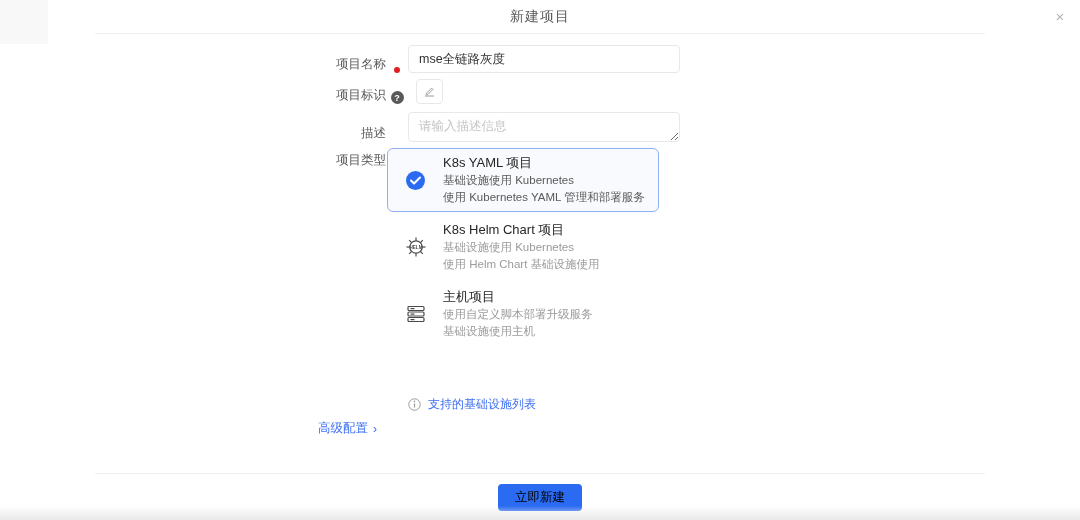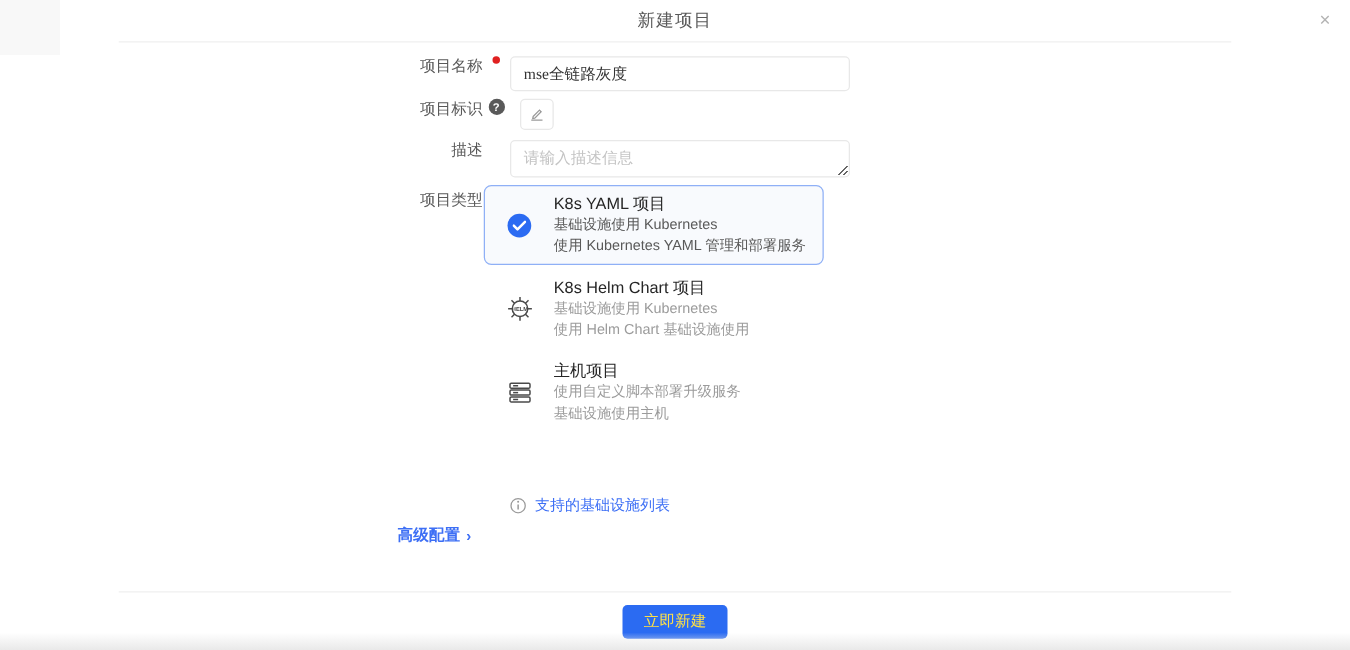--- a/index.html
+++ b/index.html
@@ -26,40 +26,40 @@
     display: flex; align-items: center; justify-content: center;
     color: #b3b3b3; font-size: 15px; cursor: pointer;
   }
   .header-divider {
     position: absolute; left: 95px; right: 95px; top: 33px; height: 1px;
     background: #f0f0f0;
   }
   
   .form-row {
     position: absolute; left: 318px;
-    display: flex; align-items: flex-start;
+    display: flex; align-items: flex-end;
   }
   .label-cell {
     width: 68px; text-align: right; font-size: 12.5px; color: #595959;
     flex: none;
   }
   .marker-cell {
     width: 14px; margin-left: 4px; margin-right: 4px; flex: none;
     display: flex; align-items: center; justify-content: center;
   }
   .required-dot { width: 6px; height: 6px; border-radius: 50%; background: #e02020; }
   .help-circle {
     width: 13px; height: 13px; border-radius: 50%; background: #595959;
     color: #ffffff; font-size: 9px; font-weight: bold;
     display: flex; align-items: center; justify-content: center;
   }
   .text-input {
     width: 272px; height: 28px; border: 1px solid #e8e8e8; border-radius: 4px;
     padding: 0 10px; font-size: 12.5px; color: #333333; outline: none;
-    font-family: Liberation Serif, serif;
+    font-family: Liberation Sans, sans-serif;
     background: #ffffff;
   }
   .text-input::placeholder, textarea::placeholder { color: #c4c4c4; }
   textarea.desc-area {
     width: 272px; height: 30px; border: 1px solid #e8e8e8; border-radius: 4px;
     padding: 5px 10px; font-size: 12.5px; color: #737373; outline: none;
     resize: vertical;
     font-family: "Liberation Sans", "DejaVu Sans", sans-serif;
   }
   .mini-btn {
@@ -93,31 +93,31 @@
   
   .infra-row {
     position: absolute; left: 408px; top: 396px;
     display: flex; align-items: center; font-size: 12px; text-align: right;
   }
   .infra-row .link-text { color: #3d6ff5; margin-left: 7px; cursor: pointer; }
   
   .advanced-row {
     position: absolute; left: 318px; top: 420px;
     display: flex; align-items: center;
-    color: #3d6ff5; font-size: 12.5px; cursor: pointer; font-weight: bold;
+    color: #3d6ff5; font-size: 12.5px; cursor: pointer;
   }
   .advanced-row .chev { margin-left: 5px; font-size: 12px; }
   
   .footer-divider {
     position: absolute; left: 95px; right: 95px; top: 473px; height: 1px;
     background: #f0f0f0;
   }
   .submit-btn {
     position: absolute; left: 50%; transform: translateX(-50%); top: 484px;
-    background: #2b6bf2; color: #fde047; border: none; border-radius: 4px;
+    background: #2b6bf2; color: #000000; border: none; border-radius: 4px;
     height: 27px; padding: 0 17px; font-size: 12.5px; cursor: pointer;
     font-family: "Liberation Sans", "DejaVu Sans", sans-serif;
   }
   .bottom-strip {
     position: absolute; left: 0; right: 0; bottom: 0; height: 14px;
     background: linear-gradient(to bottom, rgba(255,255,255,0), #e9e9e9);
   }
   svg { display: block; }
 </style>
 </head>

